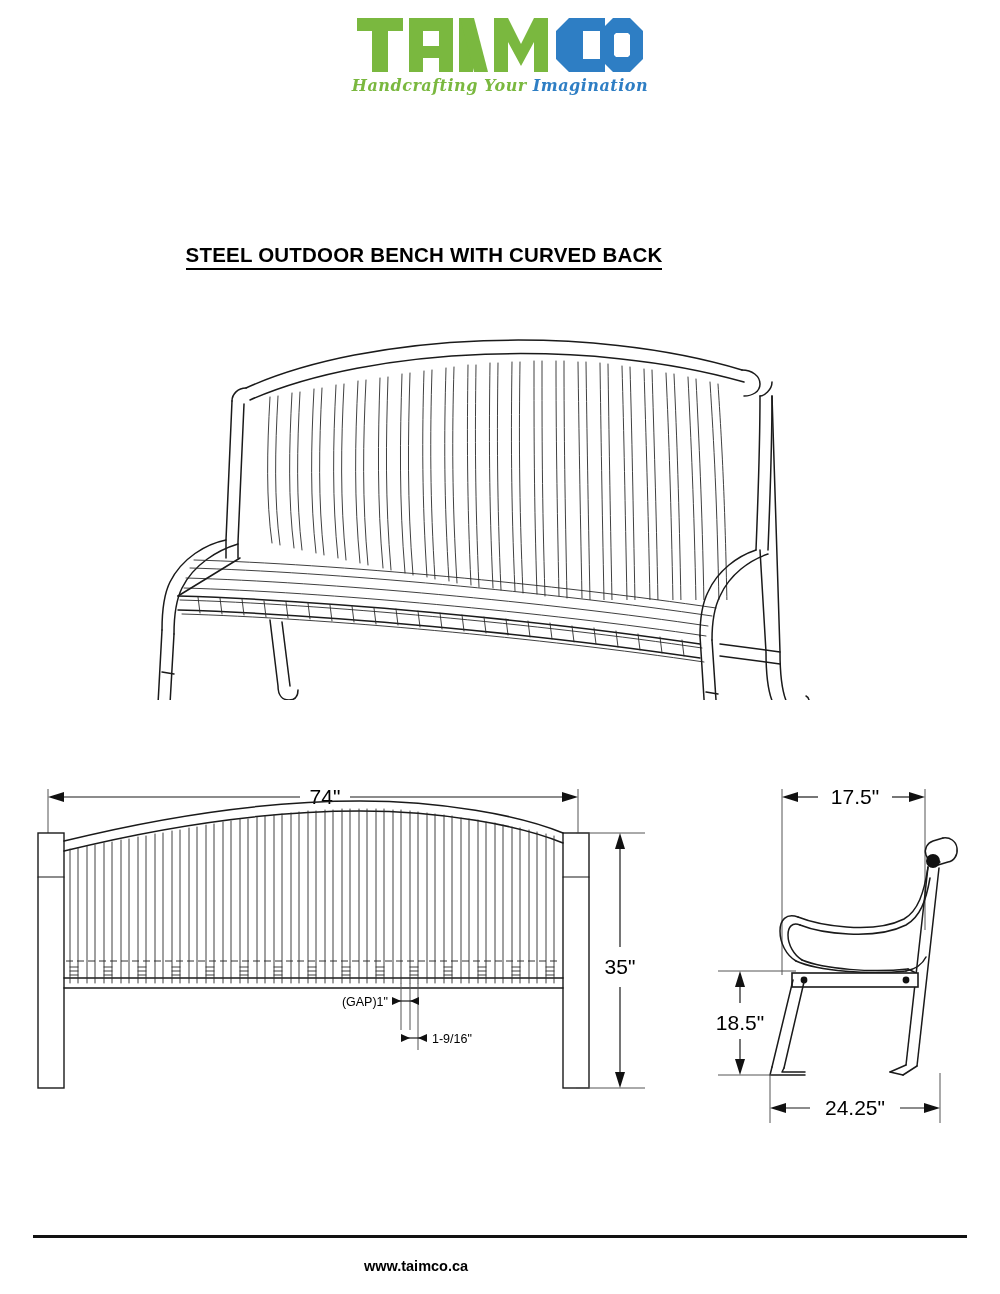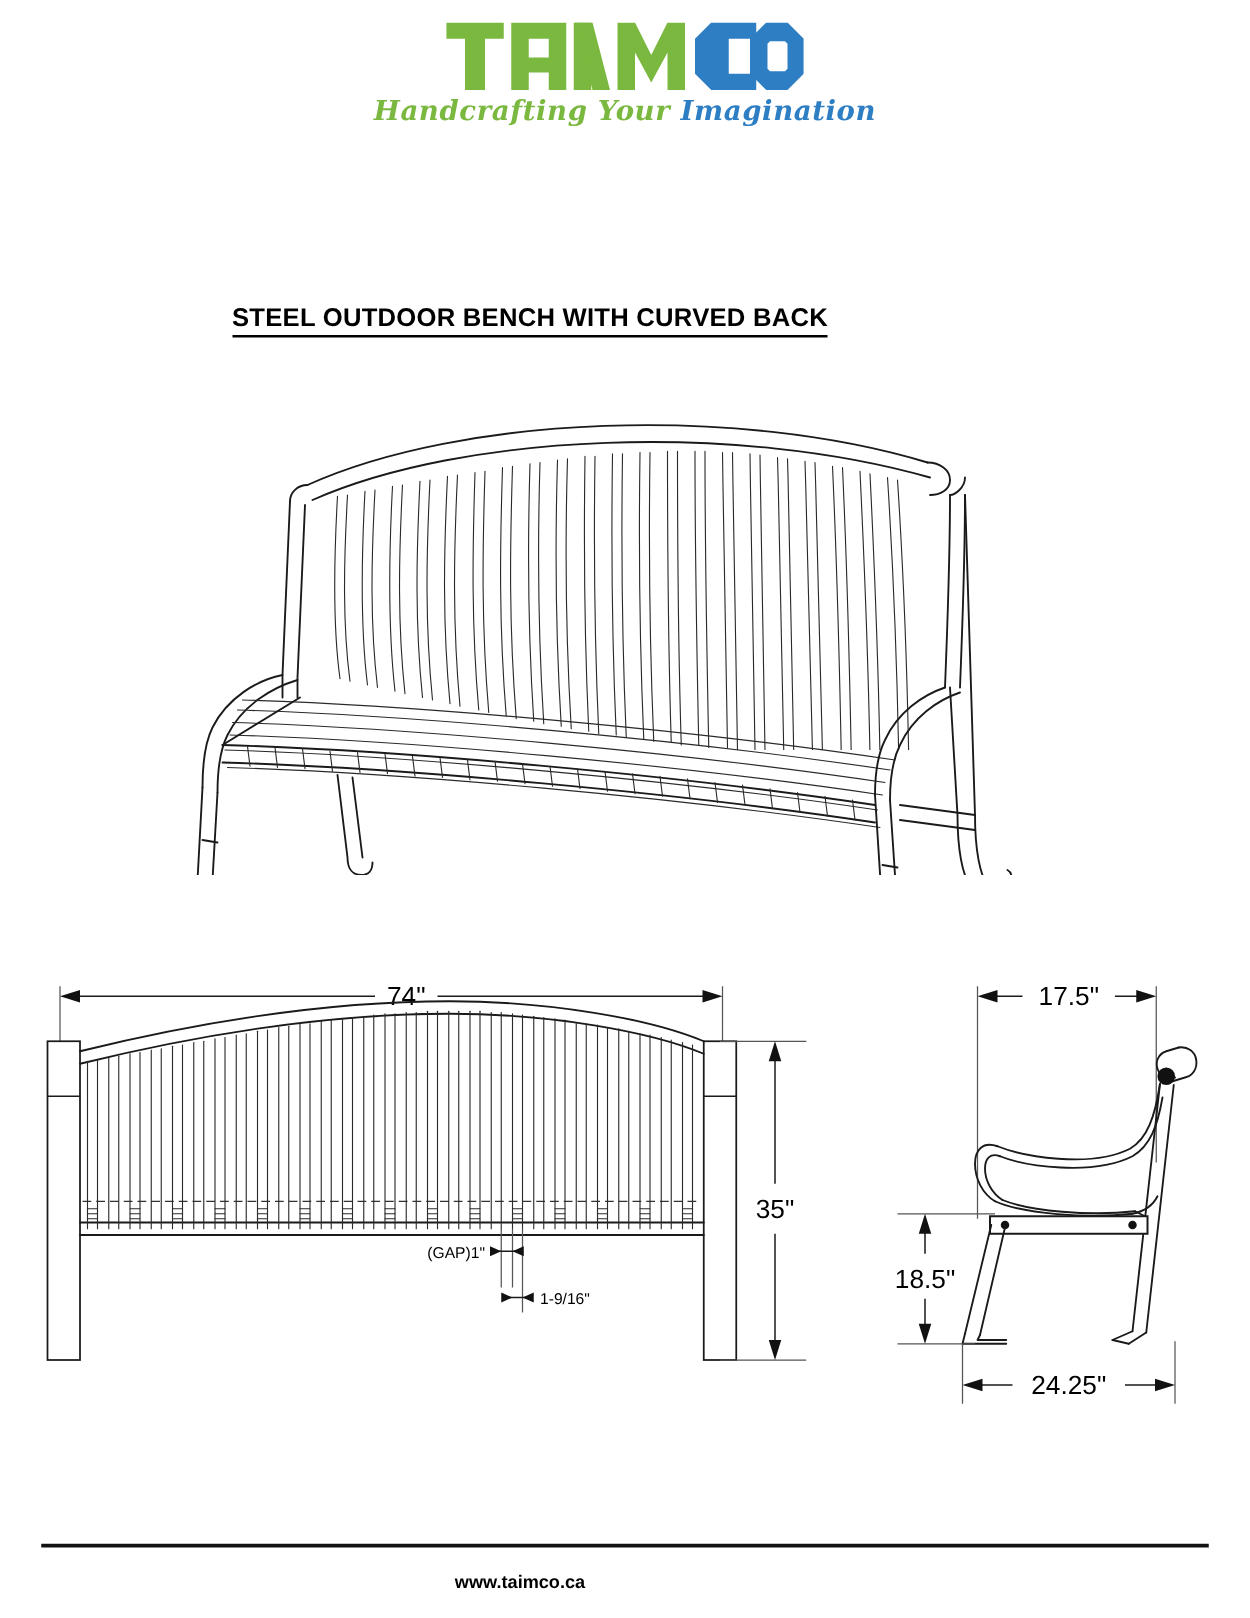--- a/index.html
+++ b/index.html
@@ -17,21 +17,21 @@
   
   .logo-block{
     position:absolute;left:0;top:18px;width:1000px;
     text-align:center;
   }
   .logo-mark{display:block;margin:0 auto;}
   .tagline{
     display:block;margin:-4px auto 0 auto;
     font-family:"DejaVu Serif",serif;
     font-style:italic;font-weight:bold;
-    font-size:22px;letter-spacing:.5px;
+    font-size:16px;letter-spacing:.5px;
   }
   .tg-green{color:#7ab83f;}
   .tg-blue{color:#2e7ec4;}
 
   
   .doc-title{
     position:absolute;left:0;top:243px;width:848px;
     text-align:center;
     font-size:20.5px;font-weight:bold;
     letter-spacing:.2px;

